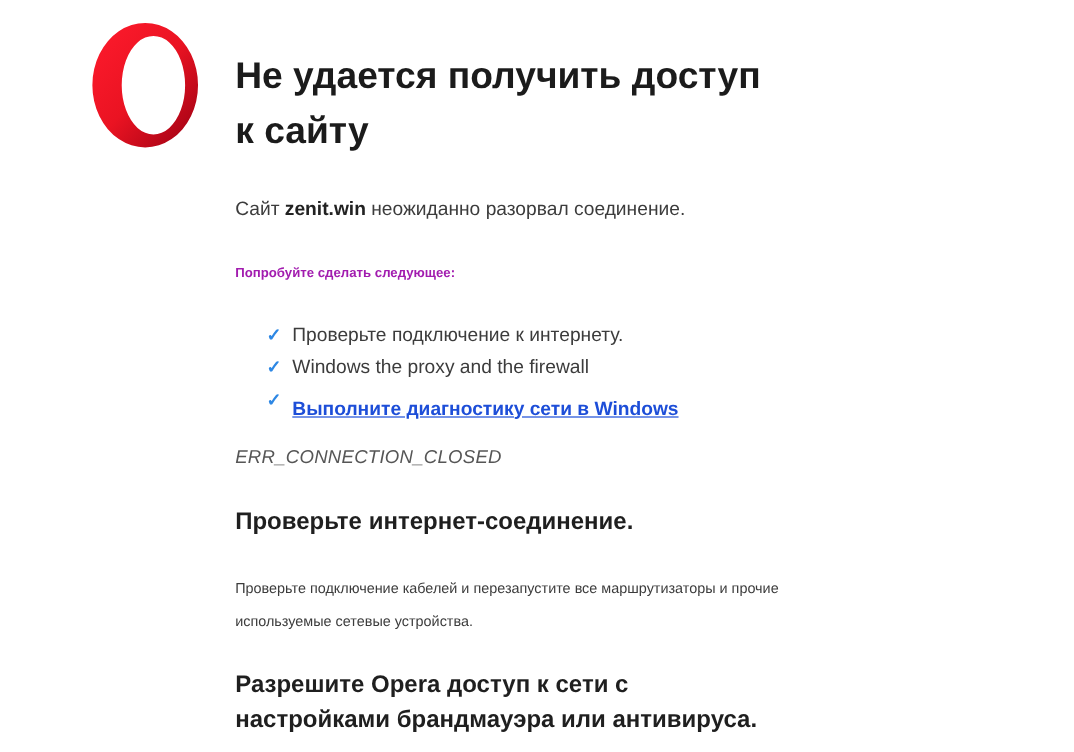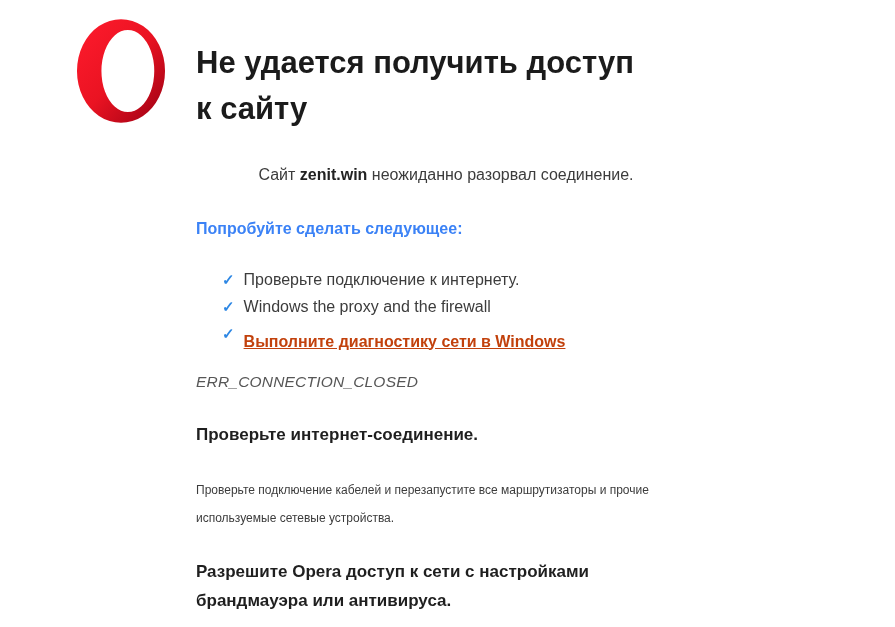--- a/index.html
+++ b/index.html
@@ -31,29 +31,28 @@
     font-size: 31px;
     line-height: 46px;
     font-weight: 700;
     color: #1b1b1b;
   }
   .subtitle {
     margin: 32px 0 0;
     font-size: 16px;
     line-height: 21px;
     color: #3c3c3c;
-    text-align: center;
   }
   .subtitle b { color: #222222; }
   .suggest-heading {
     margin: 33px 0 0;
-    font-size: 16px;
+    font-size: 11px;
     line-height: 21px;
     font-weight: 700;
-    color: #3b82f6;
+    color: #a21caf;
   }
   .checklist {
     list-style: none;
     margin: 27px 0 0;
     padding: 0;
   }
   .check-item {
     display: flex;
     align-items: center;
     gap: 9px;
@@ -62,37 +61,37 @@
     font-size: 16px;
     color: #3c3c3c;
   }
   .check {
     color: #2d87e4;
     font-size: 15px;
     font-weight: 700;
     line-height: 1;
   }
   .diag-link {
-    color: #c2410c;
+    color: #1d4ed8;
     font-weight: 700;
     text-decoration: underline;
     font-size: 16px;
     cursor: pointer;
     margin-top: 16px;
   }
   .err-code {
     margin: 26px 0 0;
     font-size: 15.5px;
     letter-spacing: 0.2px;
     color: #565656;
     font-style: italic;
   }
   .section-heading {
     margin: 33px 0 0;
-    font-size: 17px;
+    font-size: 20px;
     line-height: 22px;
     font-weight: 700;
     color: #1f1f1f;
   }
   .section-body {
     margin: 30px 0 0;
     max-width: 480px;
     font-size: 12px;
     line-height: 28px;
     color: #3c3c3c;

